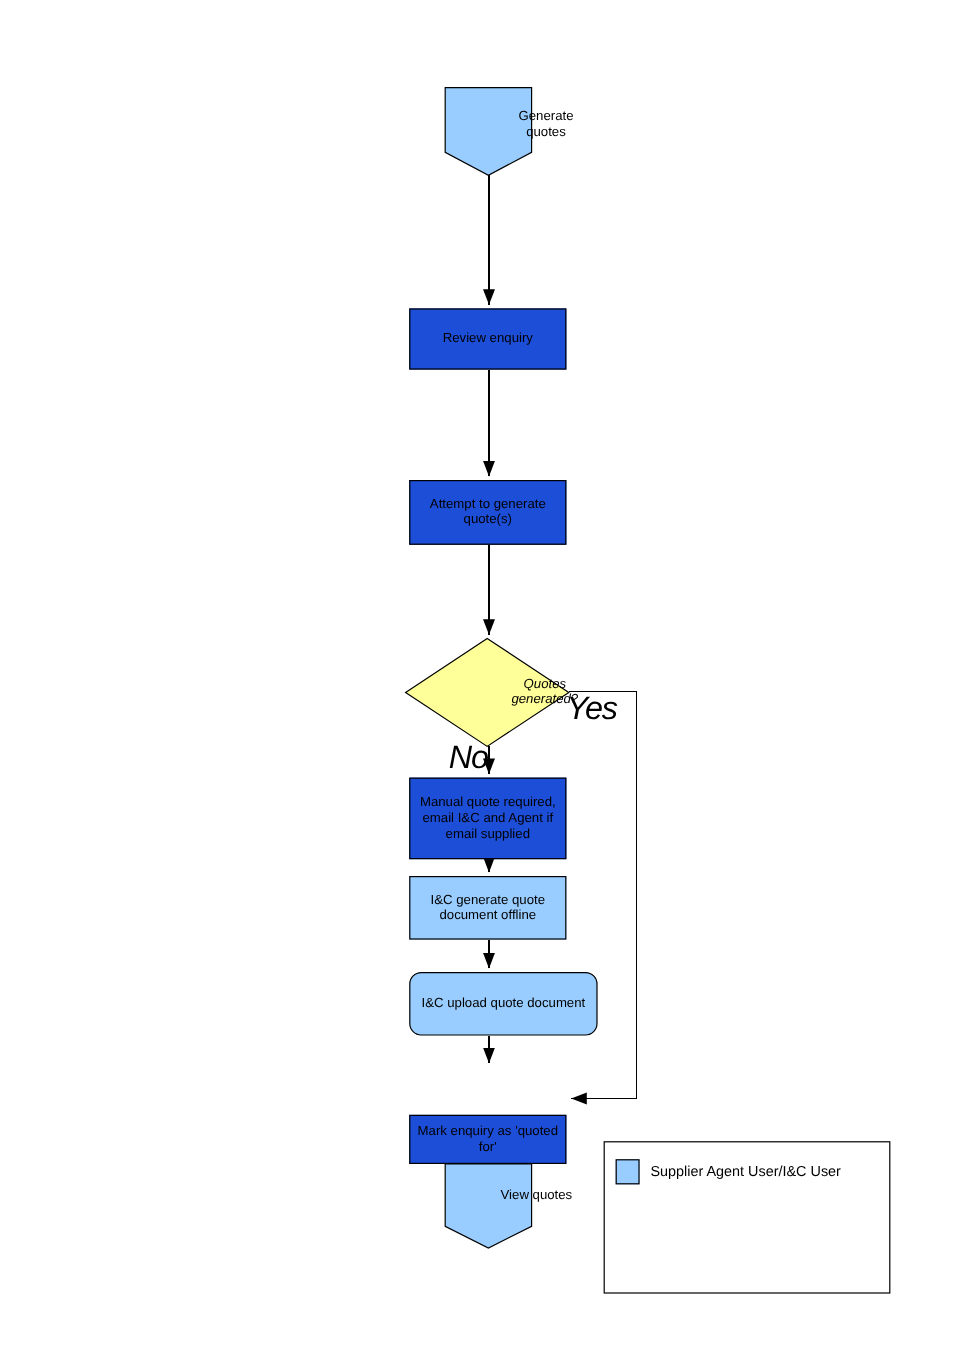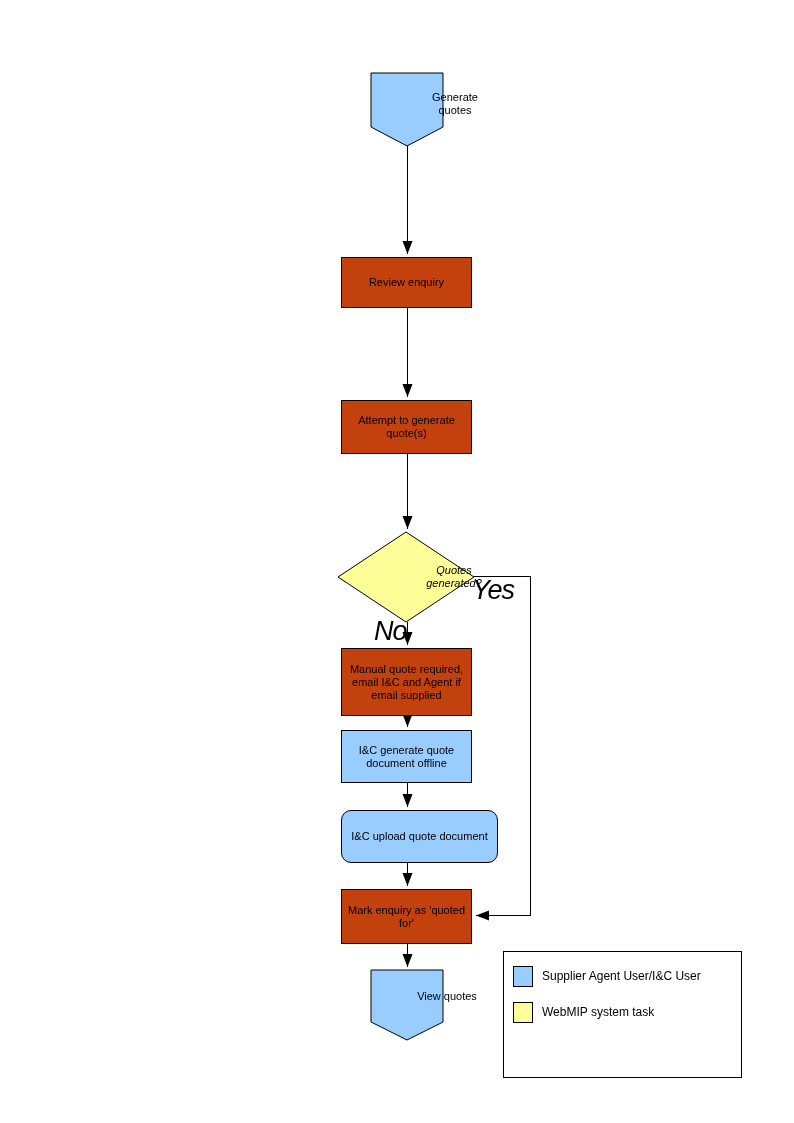--- a/index.html
+++ b/index.html
@@ -19,21 +19,21 @@
     display: flex;
     align-items: center;
     justify-content: center;
     text-align: center;
     font-size: 11px;
     line-height: 13px;
     box-sizing: border-box;
     padding: 1px 0;
   }
   .rect { border: 1px solid #000000; }
-  .yellow { background: #c2410c; text-align: center; }
+  .yellow { background: #1d4ed8; text-align: center; }
   .blue { background: #99CCFF; }
 
   .shape-label {
     position: absolute;
     display: flex;
     align-items: center;
     justify-content: center;
     text-align: center;
     font-size: 11px;
     line-height: 13px;
@@ -46,21 +46,21 @@
     letter-spacing: -1px;
     font-style: italic;
   }
 
   
   #node-review  { left: 341px; top: 257px; width: 131px; height: 51px; }
   #node-attempt { left: 341px; top: 400px; width: 131px; height: 54px; }
   #node-manual  { left: 341px; top: 648px; width: 131px; height: 68px; }
   #node-offline { left: 341px; top: 730px; width: 131px; height: 53px; }
   #node-upload  { left: 341px; top: 810px; width: 157px; height: 53px; border-radius: 10px; }
-  #node-mark    { left: 341px; top: 889px; width: 131px; height: 55px; }
+  #node-mark    { left: 341px; top: 929px; width: 131px; height: 41px; }
 
   #label-start    { left: 371px; top: 80px;  width: 72px; height: 48px; }
   #label-end      { left: 363px; top: 974px; width: 72px; height: 44px; }
   #label-decision { left: 366px; top: 553px; width: 80px; height: 48px; font-style: italic; }
 
   #label-yes { left: 472px; top: 577px; }
   #label-no  { left: 374px; top: 618px; }
 
   
   #legend {
@@ -138,19 +138,15 @@
   <div class="shape-label" id="label-end">View quotes</div>
 
   <div class="branch-label" id="label-yes">Yes</div>
   <div class="branch-label" id="label-no">No</div>
 
   <div id="legend">
     <div class="legend-item li1">
       <span class="swatch sw-blue"></span>
       <span class="legend-label">Supplier Agent User/I&amp;C User</span>
     </div>
-    <div class="legend-item li2">
-      <span class="swatch sw-yellow"></span>
-      <span class="legend-label">WebMIP system task</span>
-    </div>
   </div>
 
 </div>
 
 </body></html>

